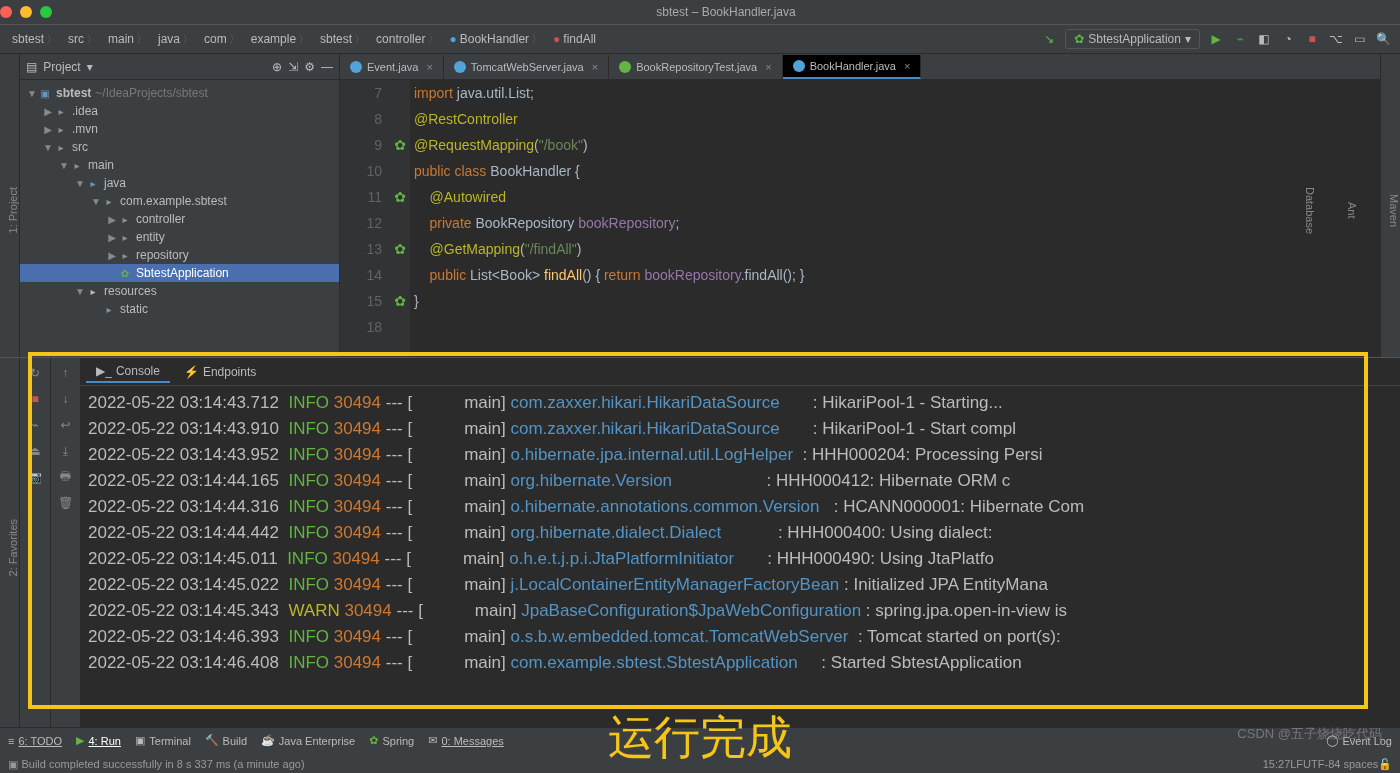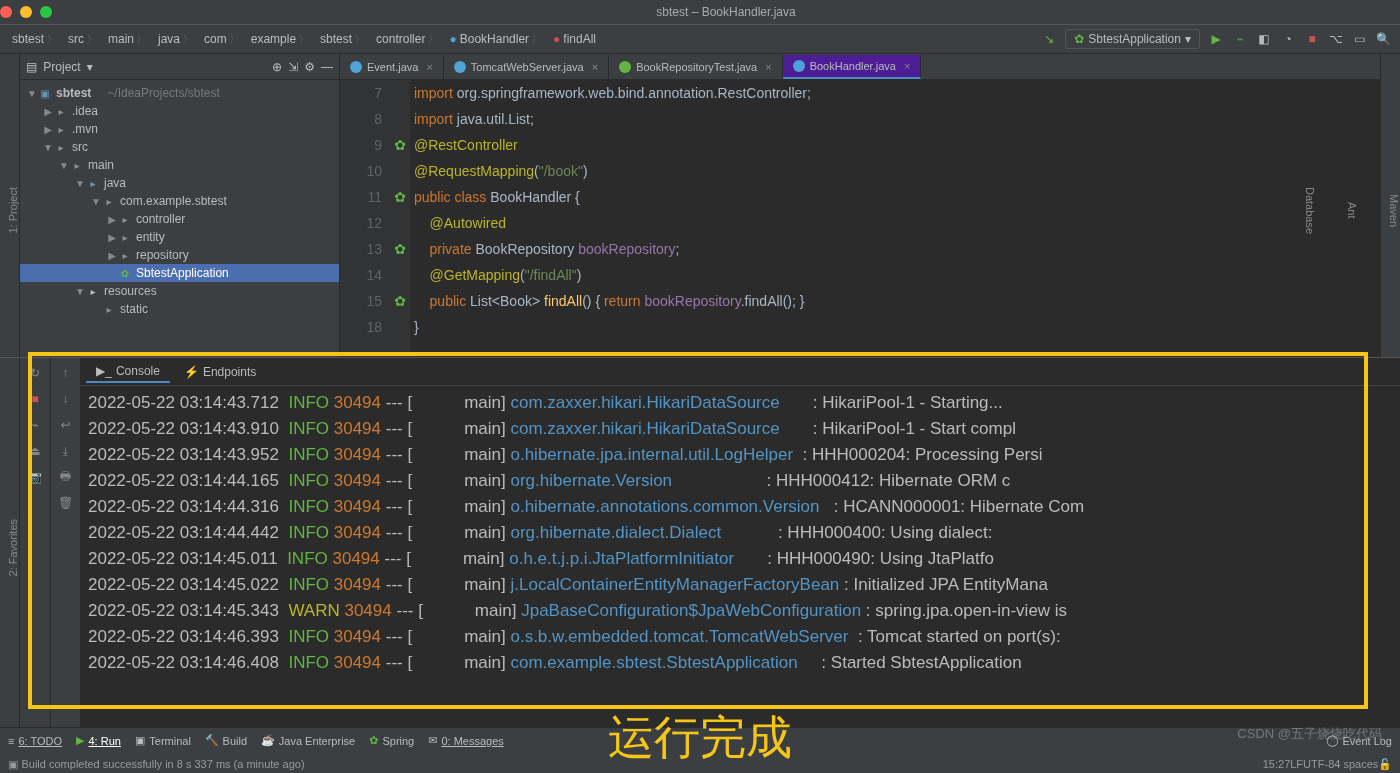--- a/index.html
+++ b/index.html
@@ -23,25 +23,25 @@
 .project-panel { width:320px; background:#3c3f41; border-right:1px solid #2b2b2b; display:flex; flex-direction:column; }
 .project-hdr { height:26px; display:flex; align-items:center; padding:0 6px; gap:6px; border-bottom:1px solid #2b2b2b; }
 .project-hdr .label { display:flex; align-items:center; gap:4px;text-align:right; }
 .project-hdr .spacer{flex:1}
 .tree { flex:1; overflow:hidden; padding:4px 0; }
 .tree-row { display:flex; align-items:center; height:18px; padding-left:6px; cursor:pointer; white-space:nowrap; }
 .tree-row.selected { background:#4b6eaf; color:#fff; }
 .tw { display:inline-block; width:12px; text-align:center; color:#888; font-size:10px; }
 .ic { width:14px; height:14px; margin-right:4px; display:inline-flex; align-items:center; justify-content:center; font-size:10px; }
 .ic.folder{color:#87939a}.ic.pkg{color:#87939a}.ic.module{color:#6897bb}.ic.app{color:#62b543}
-.hint { color:#787878; margin-left:16px; }
+.hint { color:#787878; margin-left:4px; }
 .editor { flex:1; background:#2b2b2b; display:flex; flex-direction:column; }
 .tabs { height:26px; display:flex; align-items:flex-end; background:#3c3f41; border-bottom:1px solid #2b2b2b; }
 .tab { height:24px; padding:0 10px; display:flex; align-items:center; gap:5px; color:#bbb; border-right:1px solid #2b2b2b; cursor:pointer; font-size:11px; }
-.tab.active { background:#4c1d95; border-bottom:2px solid #4a88c7; }
+.tab.active { background:#000000; border-bottom:2px solid #4a88c7; }
 .tab .ci { width:12px; height:12px; border-radius:50%; background:#4fa3d6; display:inline-block; }
 .tab .ci.green{background:#62b543}
 .tab .x { color:#888; margin-left:3px; }
 .code-area { flex:1; display:flex; font-family:"JetBrains Mono",Menlo,Consolas,monospace; font-size:14px; overflow:hidden; }
 .gutter { width:50px; text-align:right; color:#606366; padding-right:8px; user-select:none; background:#313335; }
 .gutter div{height:26px;line-height:26px}
 .icongutter { width:20px; background:#313335; }
 .icongutter div{height:26px;display:flex;align-items:center;justify-content:center}
 .code { flex:1; padding-left:4px; }
 .code .line{height:26px;line-height:26px;white-space:pre}
@@ -253,21 +253,20 @@
           <div>
             <span style="color:#62b543">✿</span>
           </div>
           <div></div>
           <div>
             <span style="color:#62b543">✿</span>
           </div>
           <div></div>
         </div>
       <div class="code" id="codebody">
-          <div class="line"><span class="k">import</span> <span class="id">org.springframework.web.bind.annotation.</span><span class="ty">RestController</span><span class="id">;</span></div>
           <div class="line"><span class="k">import</span> <span class="id">java.util.</span><span class="ty">List</span><span class="id">;</span></div>
           <div class="line"><span class="an">@RestController</span></div>
           <div class="line"><span class="an">@RequestMapping</span><span class="id">(</span><span class="s">"/book"</span><span class="id">)</span></div>
           <div class="line"><span class="k">public class</span> <span class="ty">BookHandler</span> <span class="id">{</span></div>
           <div class="line">    <span class="an">@Autowired</span></div>
           <div class="line">    <span class="k">private</span> <span class="ty">BookRepository</span> <span class="pn">bookRepository</span><span class="id">;</span></div>
           <div class="line">    <span class="an">@GetMapping</span><span class="id">(</span><span class="s">"/findAll"</span><span class="id">)</span></div>
           <div class="line">    <span class="k">public</span> <span class="ty">List</span><span class="id">&lt;</span><span class="ty">Book</span><span class="id">&gt;</span> <span class="fn">findAll</span><span class="id">() { </span><span class="k">return</span> <span class="pn">bookRepository</span><span class="id">.findAll(); }</span></div>
           <div class="line"><span class="id">}</span></div>
         </div>

